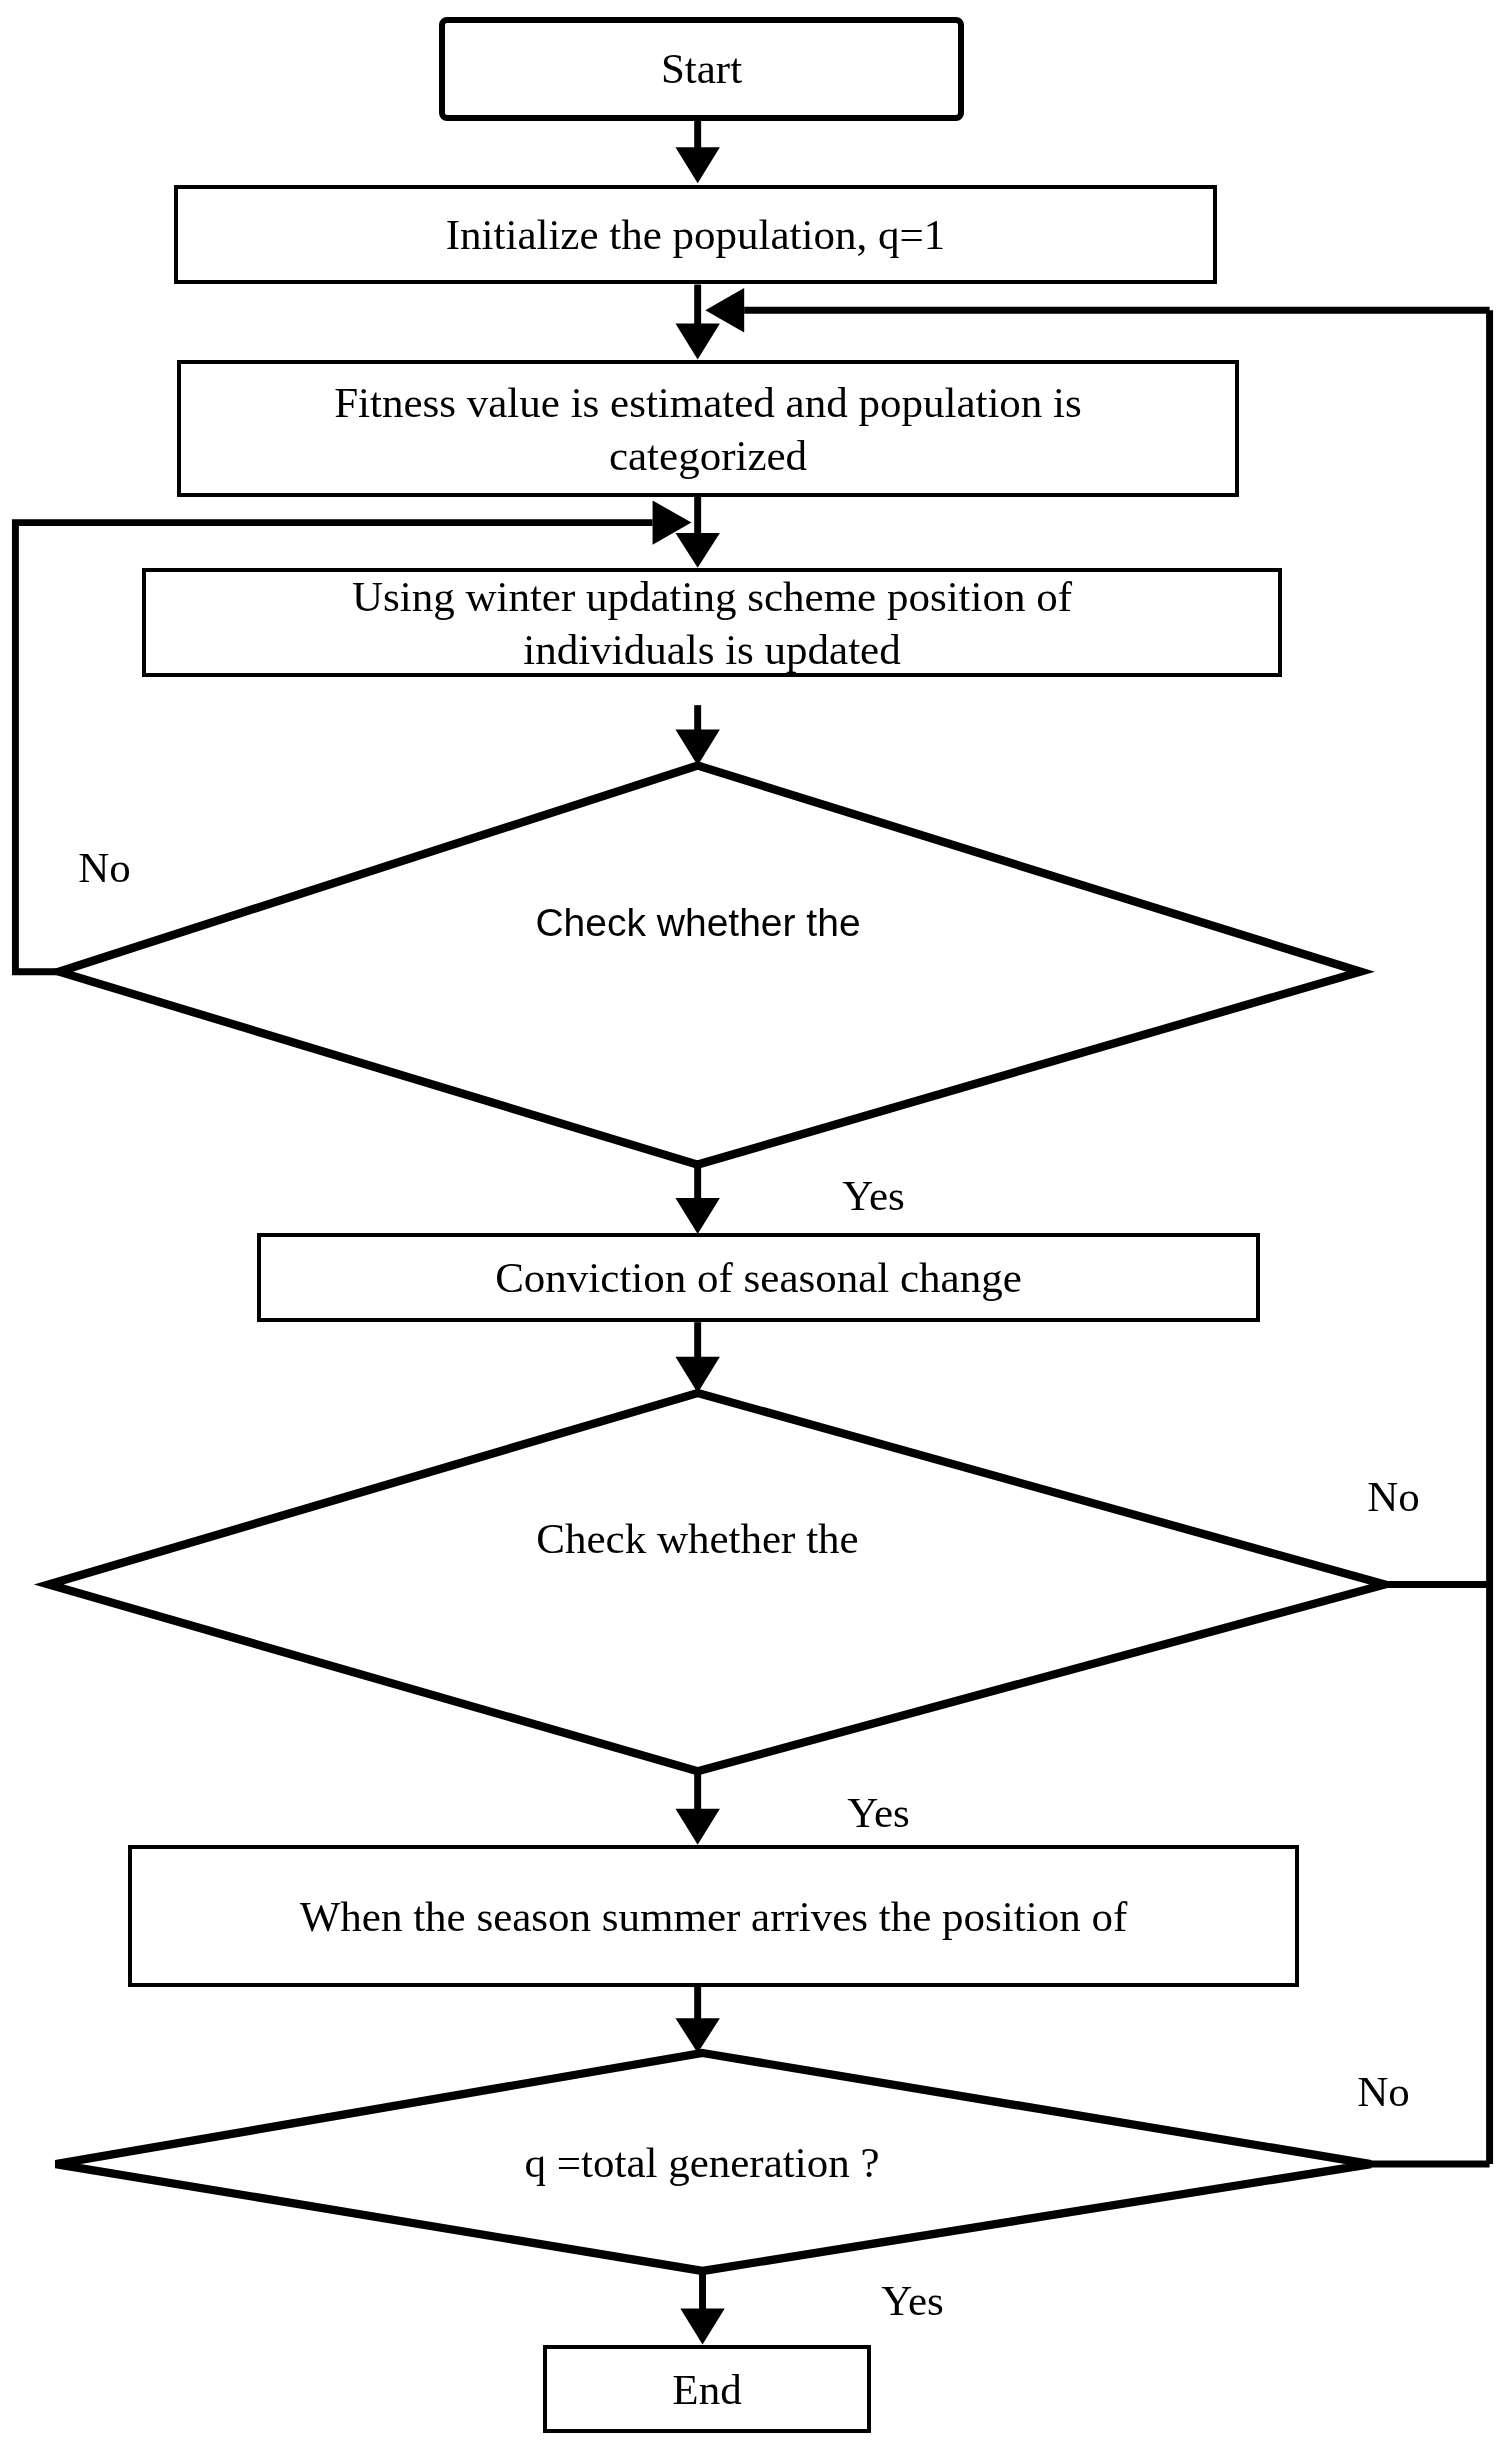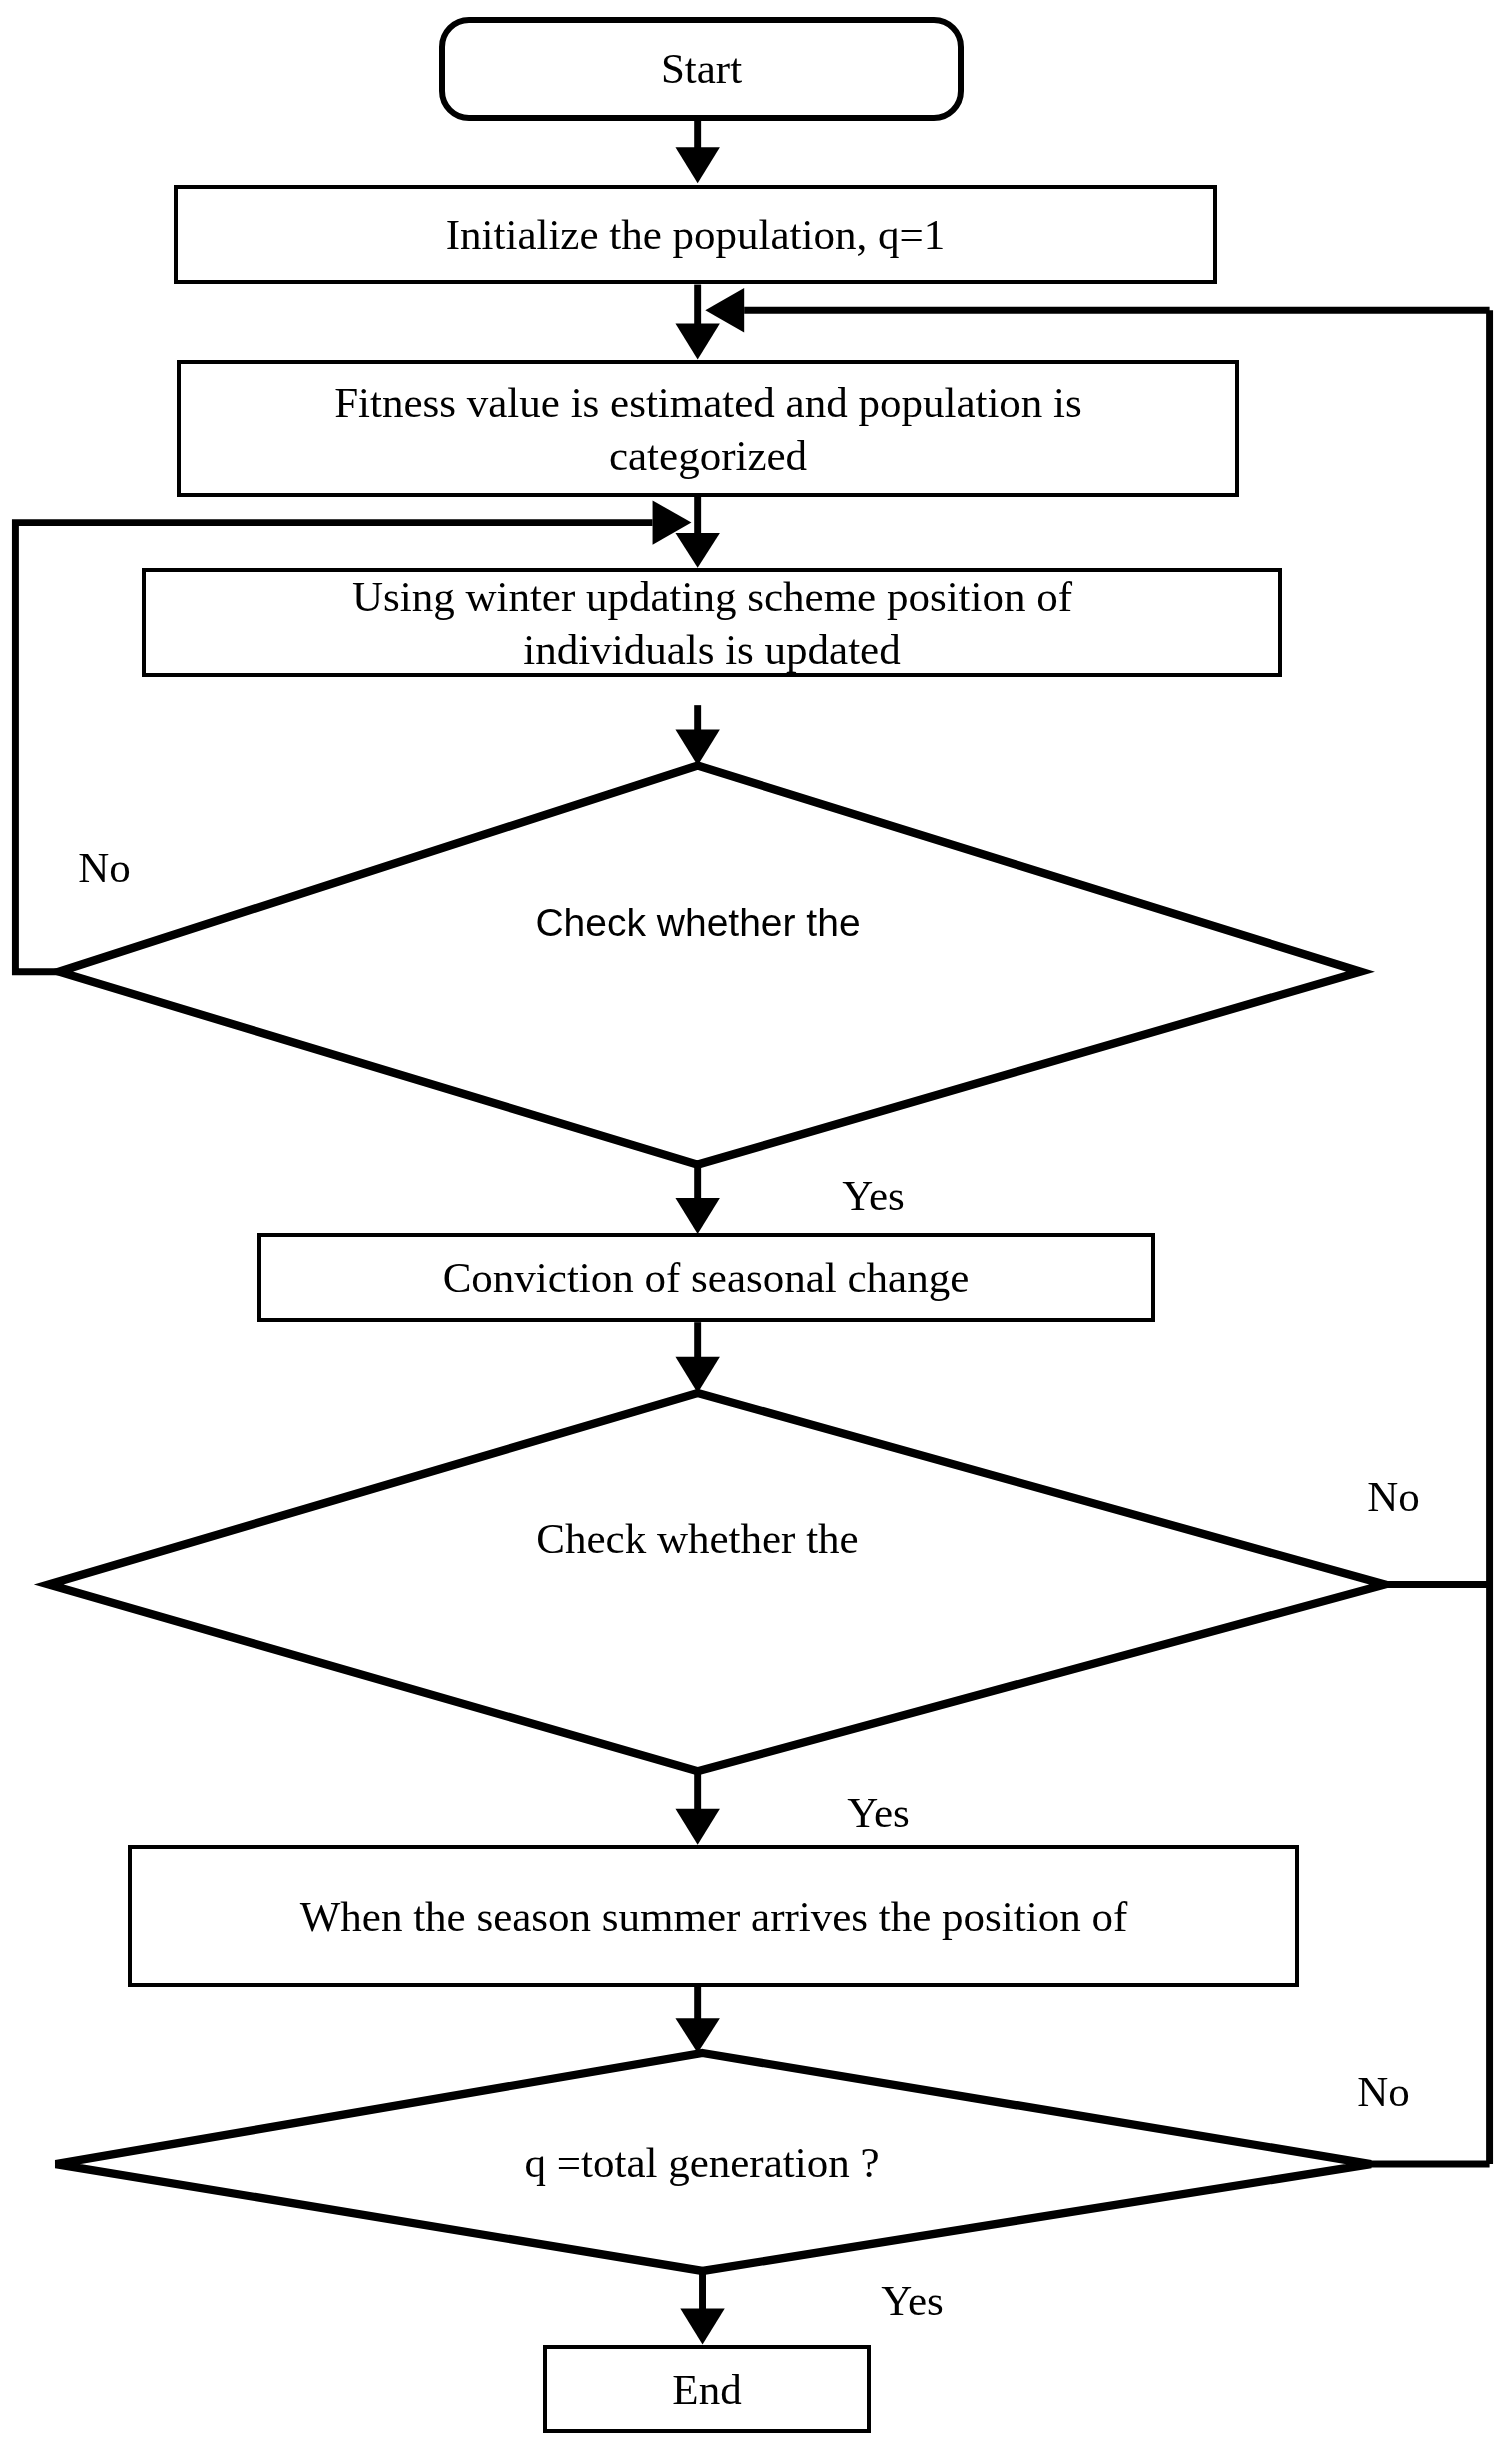--- a/index.html
+++ b/index.html
@@ -23,21 +23,21 @@
     background:#ffffff;
     border:4.9px solid #000000;
     display:flex;
     flex-direction:column;
     align-items:center;
     justify-content:center;
     text-align:center;
     font-size:43px;
     line-height:53px;
   }
-  .node.terminator-start { border-width:6.2px; border-radius:30px; }
+  .node.terminator-start { border-width:6.2px; border-radius:8px; }
   .node.terminator-end   { border-width:4.2px; }
   .node.thin             { border-width:4.2px; }
 
   .dtext {
     position:absolute;
     text-align:center;
     font-size:43px;
     line-height:53px;
   }
   .dtext.sans {
@@ -109,21 +109,21 @@
   <div class="node" style="left:177px; top:360px; width:1062px; height:137px;">
     <div>Fitness value is estimated and population is</div>
     <div>categorized</div>
   </div>
 
   <div class="node" style="left:142px; top:568px; width:1140px; height:109px;">
     <div>Using winter updating scheme position of</div>
     <div>individuals is updated</div>
   </div>
 
-  <div class="node thin" style="left:257px; top:1233px; width:898px; height:89px;">
+  <div class="node thin" style="left:257px; top:1233px; width:1003px; height:89px;">
     <span>Conviction of seasonal change</span>
   </div>
 
   <div class="node" style="left:128px; top:1845px; width:1171px; height:142px;">
     <div>When the season summer arrives the position of</div>
   </div>
 
   <div class="node terminator-end" style="left:543px; top:2345px; width:328px; height:88px;">
     <span>End</span>
   </div>

